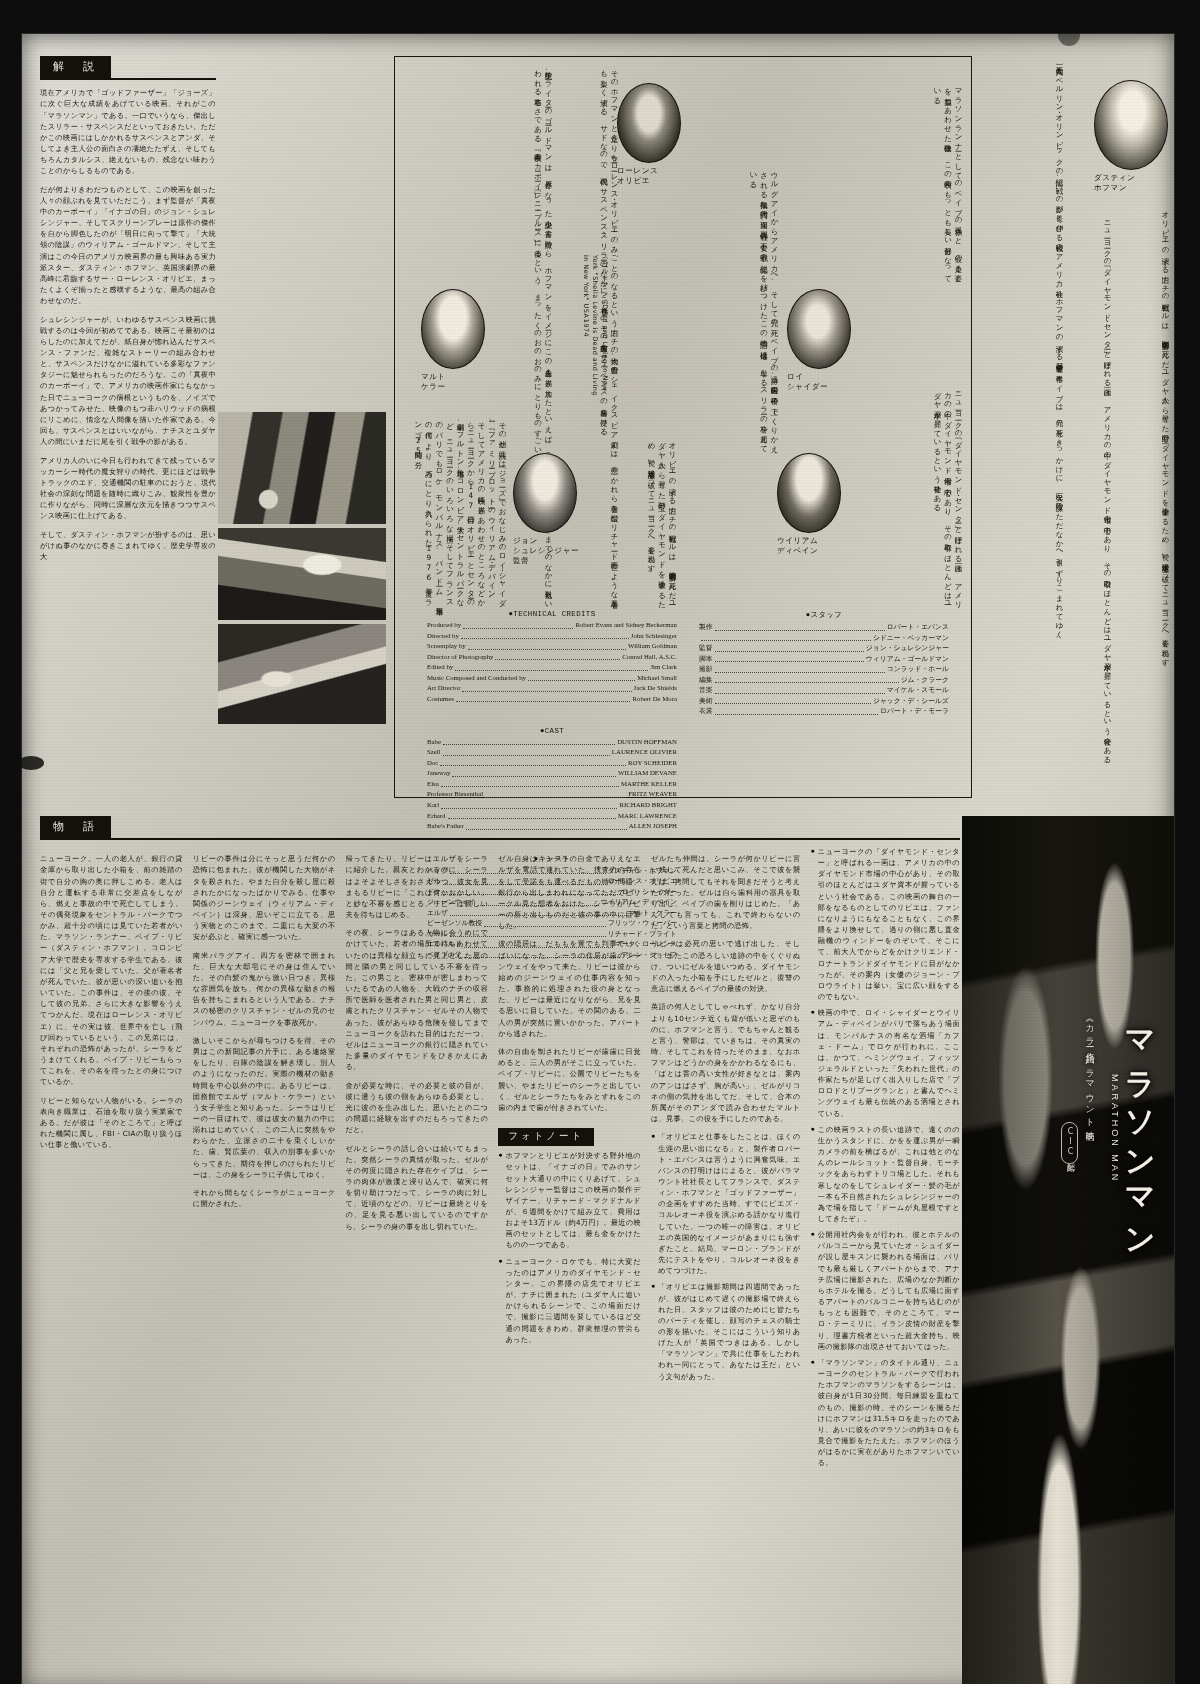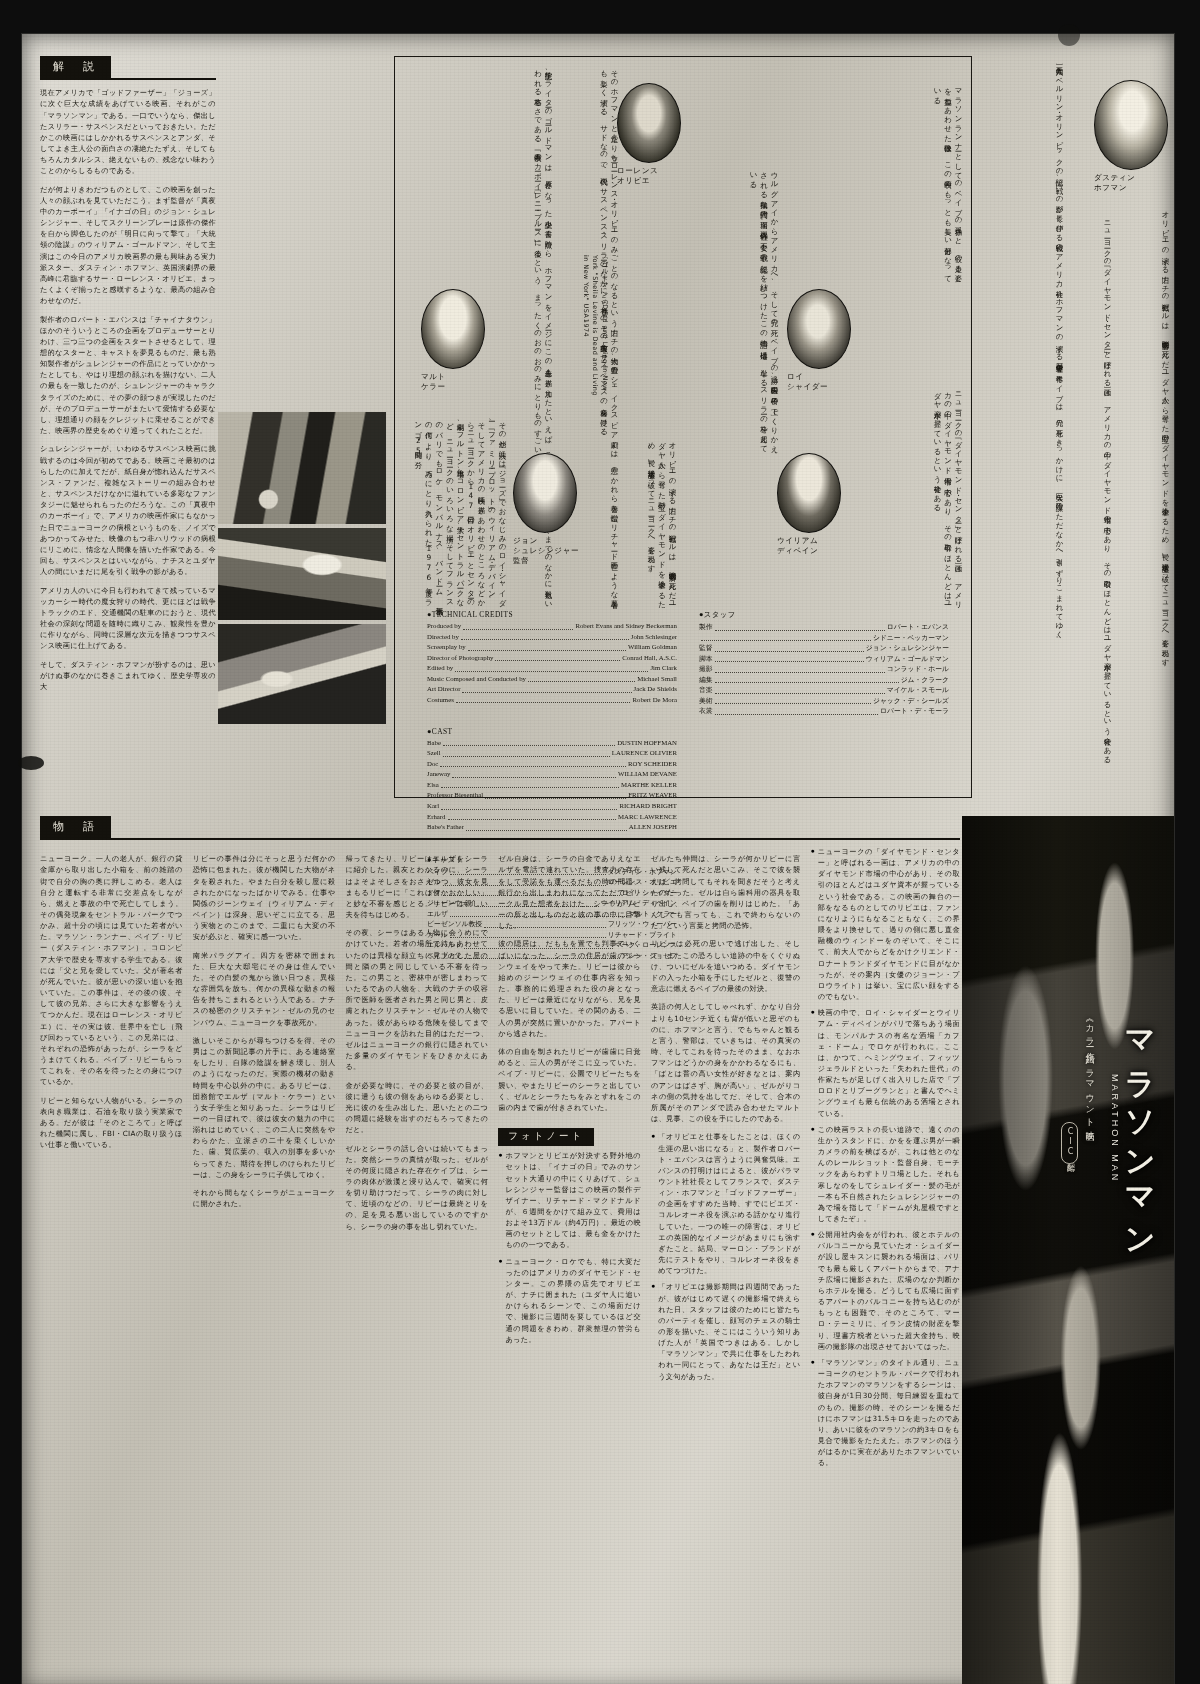--- a/index.html
+++ b/index.html
@@ -52,21 +52,21 @@
   .oval.f1{background:radial-gradient(ellipse at 50% 38%,#ded9cb 0 26%,#8b877b 40%,#232219 78%);}
   .oval.f2{background:radial-gradient(ellipse at 50% 36%,#f0ecdf 0 30%,#a9a496 46%,#2a281f 82%);}
   .oval.f3{background:radial-gradient(ellipse at 52% 34%,#f3efe3 0 24%,#b6b1a2 44%,#1d1c16 84%);}
   .oval.f4{background:radial-gradient(ellipse at 48% 40%,#e9e5d8 0 24%,#9a9588 44%,#191813 84%);}
   .oval.f5{background:radial-gradient(ellipse at 50% 34%,#efebdf 0 26%,#8d8981 48%,#15140f 86%);}
   .oval.f6{background:radial-gradient(ellipse at 50% 32%,#ece7da 0 28%,#706c61 50%,#17160f 86%);}
   .cap{margin-top:3px;text-align:left;font-family:"DejaVu Sans",sans-serif;font-size:7.6px;
       line-height:1.3;color:#17150f;letter-spacing:.5px;}
   .cgrid{display:flex;gap:22px;}
   .cblock{width:250px;}
-  .chead{font-family:Liberation Serif, serif;font-size:7.4px;letter-spacing:.4px;color:#13120d;margin-bottom:2px;}
+  .chead{font-family:Liberation Mono, monospace;font-size:7.4px;letter-spacing:.4px;color:#13120d;margin-bottom:2px;text-align:center;}
   .crow{display:flex;font-family:"Liberation Serif",serif;font-size:6.8px;color:#17150f;line-height:1.55;}
   .crow .k{white-space:nowrap;}
   .crow .dots{flex:1;border-bottom:1px dotted #4a473e;margin:0 2px 2px 2px;}
   .crow .vv{white-space:nowrap;}
   .crow.jp{font-family:"DejaVu Sans",sans-serif;font-size:6.8px;}
   
   .rightslab{position:absolute;left:952px;top:22px;width:200px;height:740px;}
   .rightslab .v{height:100%;}
   .oval.big{width:72px;height:88px;}
   
@@ -108,21 +108,20 @@
   <div class="sheet">
 
     <div class="kaisetsu">
       <div class="tabbar">
         <span class="tab">解　説</span>
         <span class="rule"></span>
       </div>
       <div class="body">
         <p class="hjp">現在アメリカで「ゴッドファーザー」「ジョーズ」に次ぐ巨大な成績をあげている映画、それがこの「マラソンマン」である。一口でいうなら、傑出したスリラー・サスペンスだといっておきたい。ただかこの映画にはしかかれるサスペンスとアンダ、そしてよき主人公の面白さの凄絶たたずえ、そしてもちろんカタルシス、絶えないもの、残念ない味わうことのからしるものである。</p>
         <p class="hjp">だが何よりきわだつものとして、この映画を創った人々の顔ぶれを見ていただこう。まず監督が「真夜中のカーボーイ」「イナゴの日」のジョン・シュレシンジャー、そしてスクリーンプレーは原作の傑作を自から脚色したのが「明日に向って撃て」「大統領の陰謀」のウィリアム・ゴールドマン、そして主演はこの今日のアメリカ映画界の最も興味ある実力派スター、ダスティン・ホフマン、英国演劇界の最高峰に君臨するサー・ローレンス・オリビエ、まったくよくぞ揃ったと感嘆するような、最高の組み合わせなのだ。</p>
-        <p class="hjp">製作者のロバート・エバンスは「チャイナタウン」ほかのそういうところの企画をプロデューサーとりわけ、三つ三つの企画をスタートさせるとして、理想的なスターと、キャストを夢見るものだ、最も熟知製作者がシュレンジャーの作品にとっていかかったとしても、やはり理想の顔ぶれを描けない、二人の最もを一致したのが、シュレンジャーのキャラクタライズのために、その夢の顔つきが実現したのだが、そのプロデューサーがまたいて愛情する必要なし、理想通りの顔をクレジットに乗せることができた、映画界の歴史をめぐり巡ってくれたことだ。</p>
         <p class="hjp">シュレシンジャーが、いわゆるサスペンス映画に挑戦するのは今回が初めてである。映画こそ最初のはらしたのに加えてだが、紙自身が惚れ込んだサスペンス・ファンだ、複雑なストーリーの組み合わせと、サスペンスだけなかに溢れている多彩なファンタジーに魅せられもったのだろうな。この「真夜中のカーボーイ」で、アメリカの映画作家にもなかった日でニューヨークの病根というものを、ノイズであつかってみせた、映像のもつ非ハリウッドの病根にリこめに、情念な人間像を描いた作家である。今回も、サスペンスとはいいながら、ナチスとユダヤ人の間にいまだに尾を引く戦争の影がある。</p>
         <p class="hjp">アメリカ人のいに今日も行われてきて残っているマッカーシー時代の魔女狩りの時代、更にほどは戦争トラックのエド、交通機関の駐車のにおうと、現代社会の深刻な問題を随時に織りこみ、観衆性を豊かに作りながら、同時に深層な次元を描きつつサスペンス映画に仕上げてある。</p>
         <p class="hjp">そして、ダスティン・ホフマンが扮するのは、思いがけぬ事のなかに巻きこまれてゆく、歴史学専攻の大</p>
       </div>
     </div>
 
     <div class="photos">
       <div class="photo ph1"></div>
       <div class="photo ph2"></div>
       <div class="photo ph3"></div>

